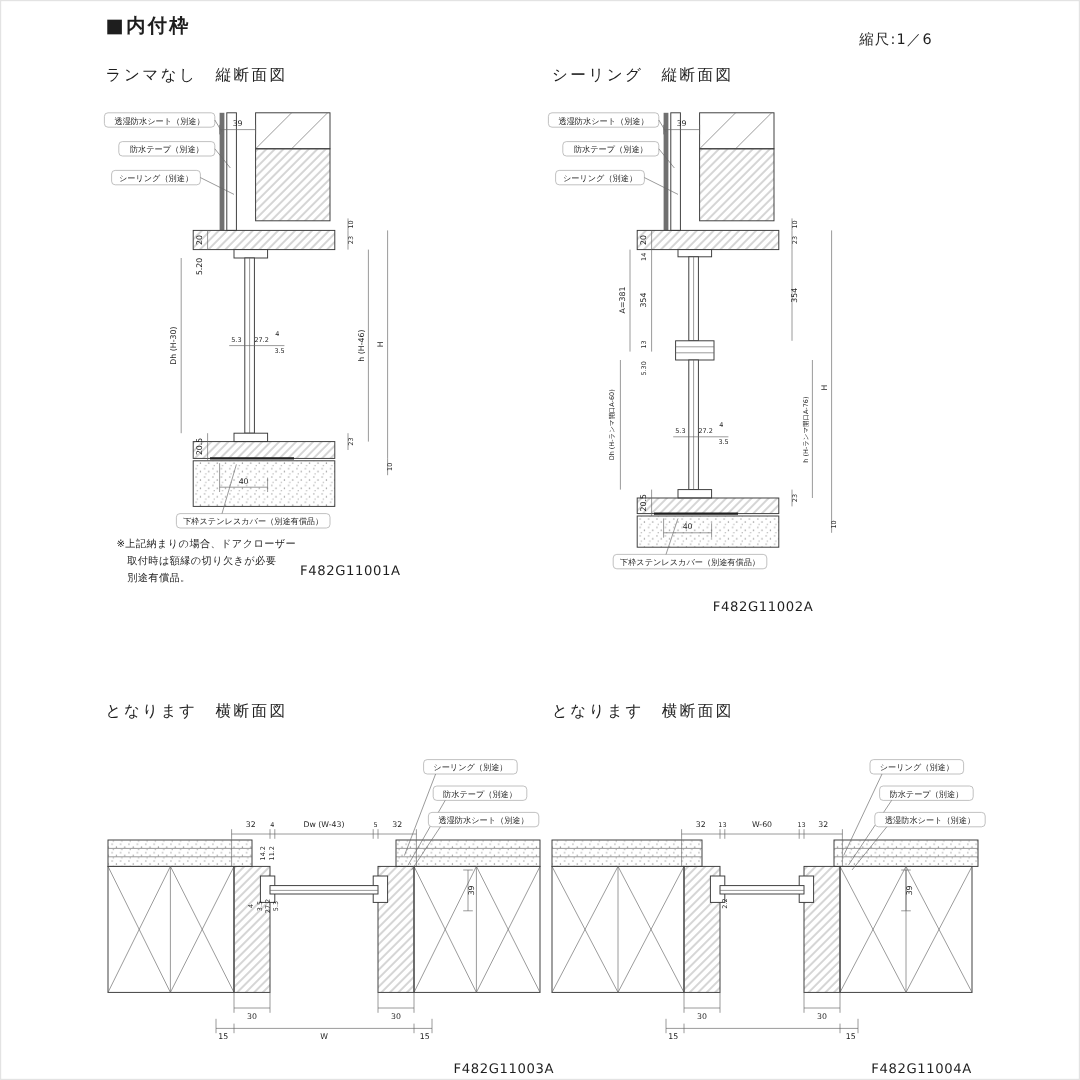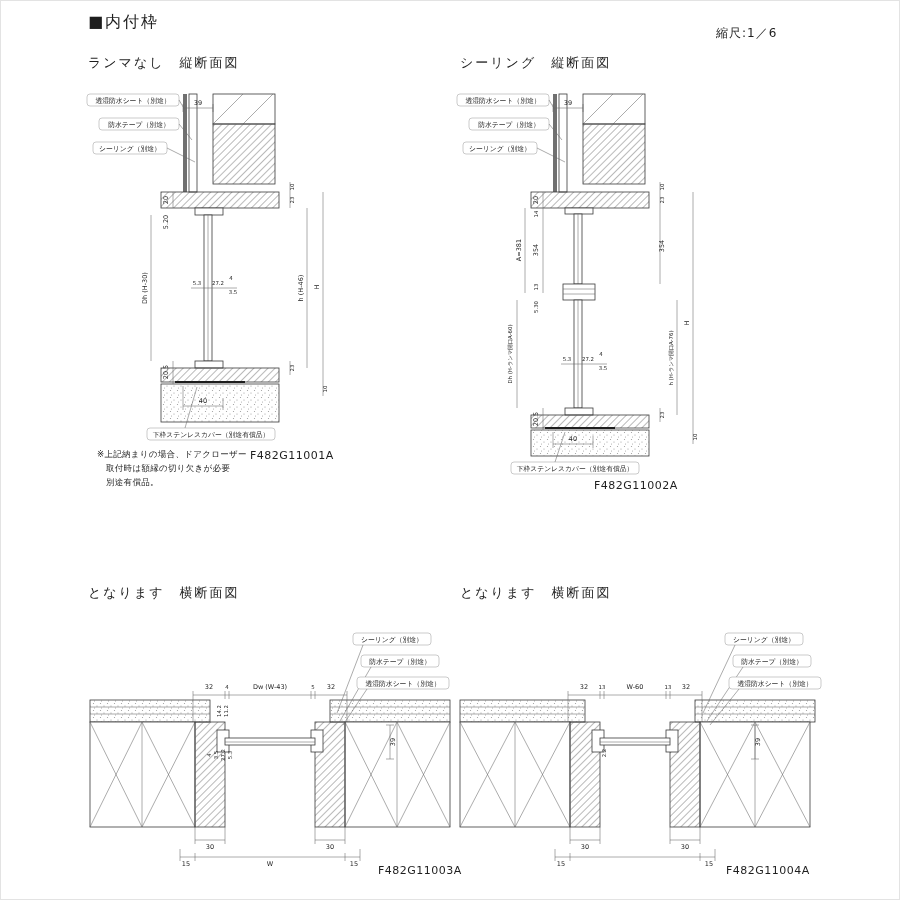--- a/index.html
+++ b/index.html
@@ -1,23 +1,23 @@
 <!DOCTYPE html>
 <html><head>
 <meta charset="utf-8">
 <style>
   html,body{margin:0;padding:0;}
   body{width:900px;height:900px;background:#fff;position:relative;overflow:hidden;
        font-family:"DejaVu Sans","Liberation Sans",sans-serif;color:#1e1e1e;}
   .abs{position:absolute;}
   #frame{left:0;top:0;width:898px;height:898px;border:1px solid #e3e3e3;}
-  #title{left:88px;top:12px;font-size:16px;font-weight:normal;letter-spacing:2px;}
+  #title{left:88px;top:12px;font-size:16px;font-weight:bold;letter-spacing:2px;}
   #scale{left:716px;top:25px;font-size:12px;letter-spacing:1px;}
   .subtitle{font-size:13px;letter-spacing:2px;}
-  .code{font-size:11px;letter-spacing:.5px;}
+  .code{font-size:11px;letter-spacing:.5px;margin-top:20px;}
   .note-line{font-size:8.5px;line-height:14px;letter-spacing:.3px;}
   svg.diagram{position:absolute;overflow:visible;}
   text{font-family:"DejaVu Sans","Liberation Sans",sans-serif;fill:#1e1e1e;}
   .dt{font-size:6.5px;}
   .ds{font-size:5.4px;}
   .ct{font-size:6.8px;}
   .ln{stroke:#3a3a3a;stroke-width:.8;}
   .tn{stroke:#666;stroke-width:.55;fill:none;}
   .cb{fill:#fff;stroke:#a8a8a8;stroke-width:.6;}
 </style>

